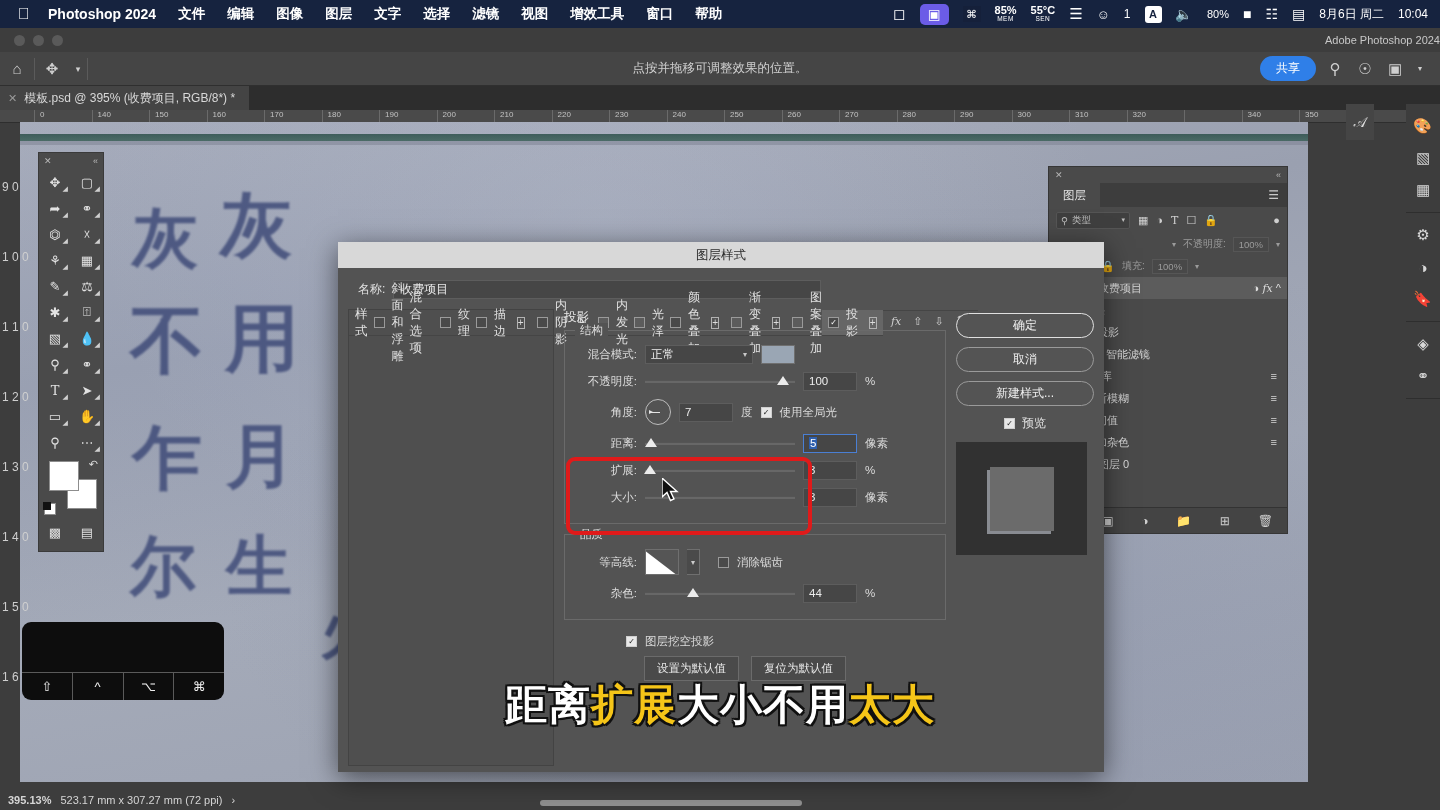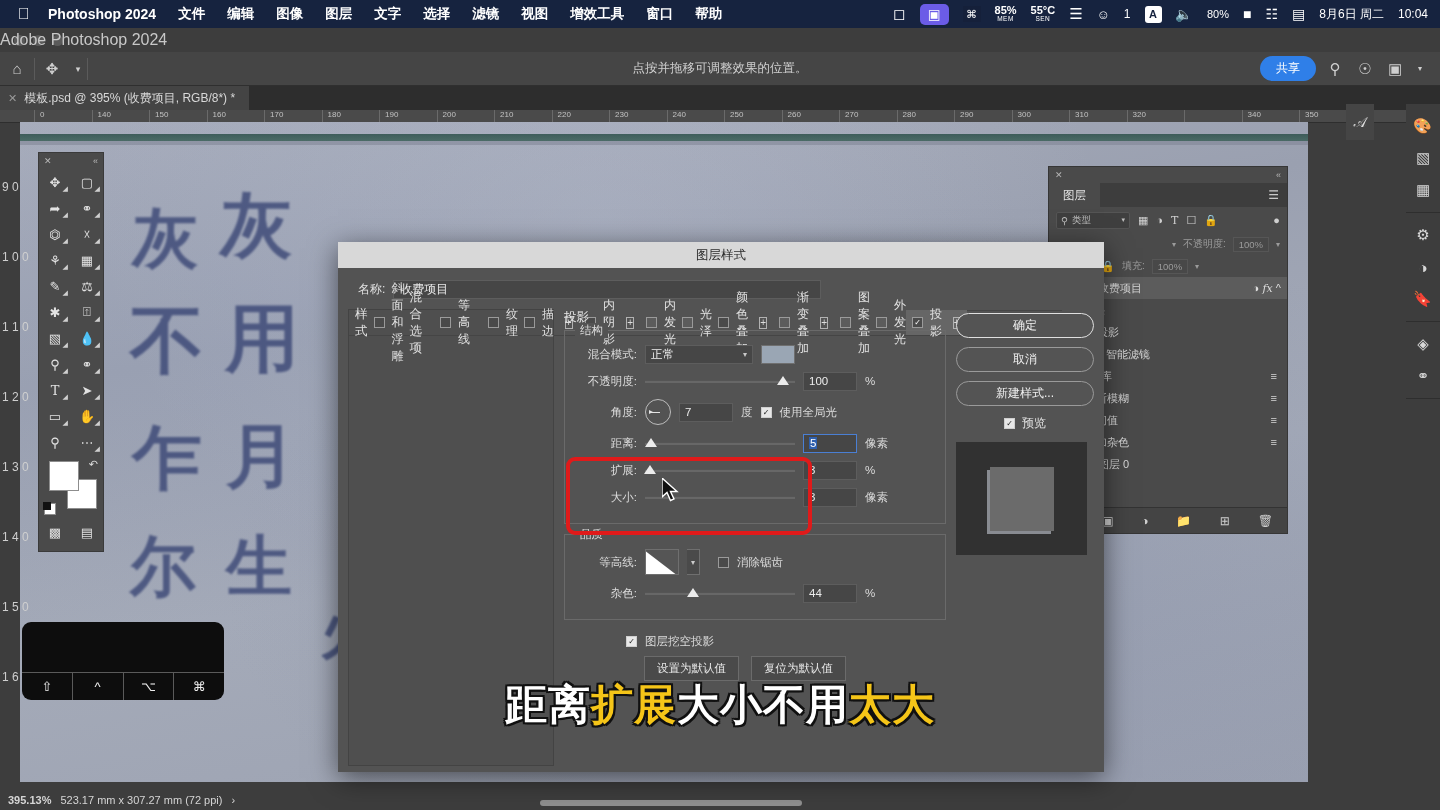--- a/index.html
+++ b/index.html
@@ -28,21 +28,21 @@
   }
   .sqicon { background:#fff; color:#16233f; border-radius:3px; width:17px; height:17px;
             display:flex;align-items:center;justify-content:center;font-size:11px;font-weight:bold;}
   .blkicon{ background:#15203a; width:18px;height:16px;display:flex;align-items:center;justify-content:center;font-size:11px;}
   
   #pswin { position:absolute; left:0; top:28px; width:1440px; height:782px; background:#3d3d3d; }
   #titlebar { height:24px; background:#3d3d3d; position:relative; display:flex; align-items:center;}
   .traffic { display:flex; gap:8px; margin-left:14px; }
   .traffic i { width:11px; height:11px; border-radius:50%; background:#5a5a5a; display:block;}
   #titlebar .wt {
-    position:absolute; left:0; right:0; text-align:left; color:#c8c8c8; font-size:16px;
+    position:absolute; left:0; right:0; text-align:right; color:#c8c8c8; font-size:11px;
   }
   #optionbar {
     height:34px; background:#454545; display:flex; align-items:center;
     border-bottom:1px solid #2f2f2f; position:relative;
   }
   .obtn { width:34px; height:34px; display:flex;align-items:center;justify-content:center;color:#cfcfcf;font-size:15px;}
   .osep { width:1px; height:22px; background:#5b5b5b; }
   #hintText { position:absolute; left:0; right:0; text-align:center; color:#cfcfcf; font-size:12.5px;}
   #optionbar .right { margin-left:auto; display:flex; align-items:center; gap:8px; padding-right:14px;}
   #share { background:#2f7fe8; color:#fff; font-size:12px; border-radius:13px; padding:4px 16px;}
@@ -565,24 +565,20 @@
         </div>
         <div class="srow">
           <span class="cb"></span>
           <span>斜面和浮雕</span>
         </div>
         <div class="srow head">
           <span>混合选项</span>
         </div>
         <div class="srow sub">
           <span class="cb"></span>
-          <span>等高线</span>
-        </div>
-        <div class="srow sub">
-          <span class="cb"></span>
           <span>纹理</span>
         </div>
         <div class="srow">
           <span class="cb"></span>
           <span>描边</span>
           <span class="plus">+</span>
         </div>
         <div class="srow">
           <span class="cb"></span>
           <span>内阴影</span>
@@ -602,24 +598,20 @@
           <span class="plus">+</span>
         </div>
         <div class="srow">
           <span class="cb dim"></span>
           <span>渐变叠加</span>
           <span class="plus">+</span>
         </div>
         <div class="srow">
           <span class="cb dim"></span>
           <span>图案叠加</span>
-        </div>
-        <div class="srow">
-          <span class="cb dim"></span>
-          <span>外发光</span>
         </div>
         <div class="srow active">
           <span class="cb">✓</span>
           <span>投影</span>
           <span class="plus">+</span>
         </div>
         <div style="flex:1;"></div>
         <div id="listfoot">
           <span style="font-family:'DejaVu Serif',serif;font-style:italic;">fx</span>
           <span>⇧</span>

